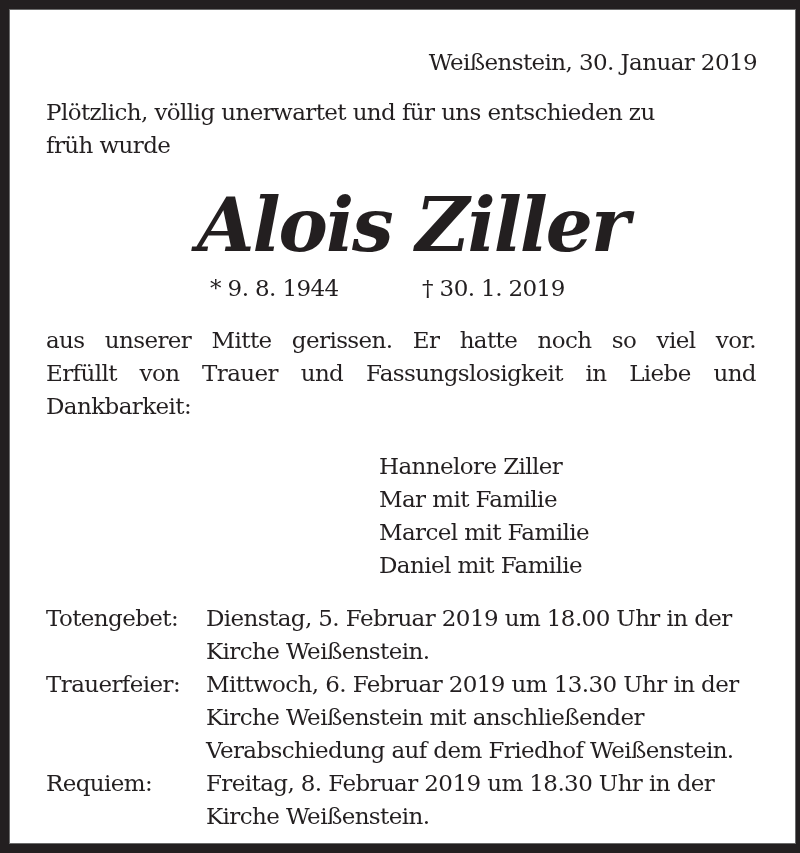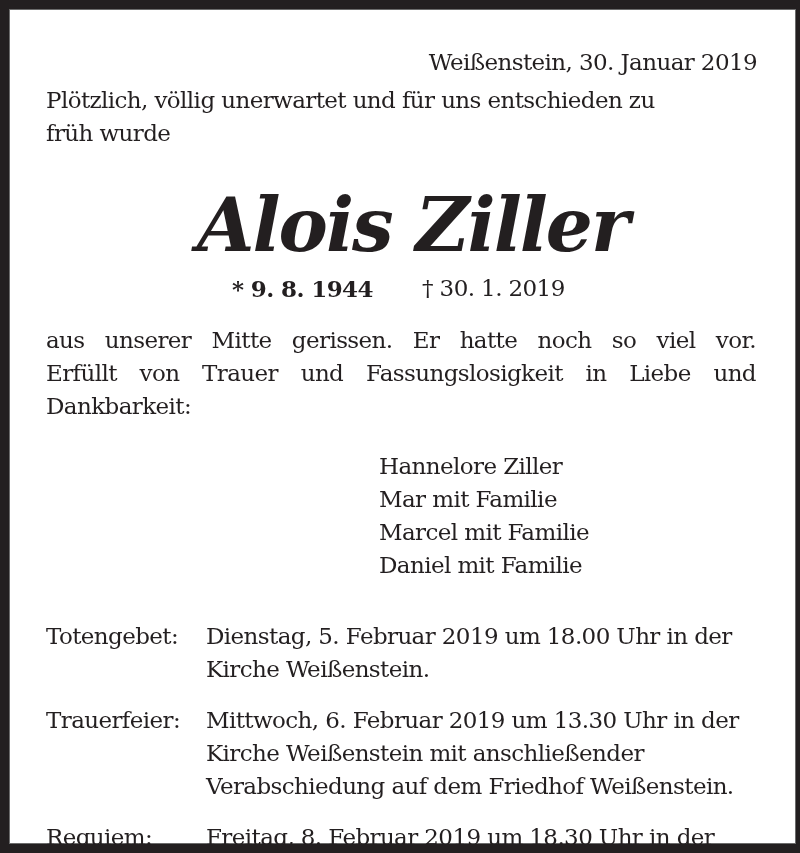--- a/index.html
+++ b/index.html
@@ -20,42 +20,42 @@
       font-family: "DejaVu Serif", "Liberation Serif", serif;
     }
     .t {
       position: absolute;
       font-size: 23px;
       line-height: 33px;
       white-space: nowrap;
       letter-spacing: -0.6px;
     }
     .date-line { right: 38px; top: 36px; }
-    .intro { left: 36px; top: 74px; }
+    .intro { left: 36px; top: 86px; }
     .name {
       position: absolute;
       left: 0; right: 0; top: 172px;
       text-align: center;
       font-family: "DejaVu Serif", serif;
       font-weight: bold; font-style: italic;
       font-size: 74px; line-height: 86px;
       letter-spacing: -2px;
       padding-left: 20px;
     }
-    .born { left: 222px; top: 262px; font-weight: bold; }
+    .born { left: 200px; top: 262px; }
     .died { left: 412px; top: 262px; }
     .para { left: 36px; top: 314px; }
     .para .line { display: block; }
     .para .justify { text-align: justify; text-align-last: justify; width: 710px; }
     .mourners { left: 369px; top: 440px; }
     .mourners .line { display: block; }
     .events { left: 36px; top: 592px; }
     .event-row { position: relative; }
     .event-label { position: absolute; left: 0; top: 0; }
-    .event-text { position: relative; left: 160px; margin-top: 18px; }
+    .event-text { position: relative; left: 160px; }
     .event-text .line { display: block; }
   </style>
 </head>
 <body>
 
 <div class="card">
 
   <div class="t date-line">Weißenstein, 30. Januar 2019</div>
 
   <div class="t intro">

